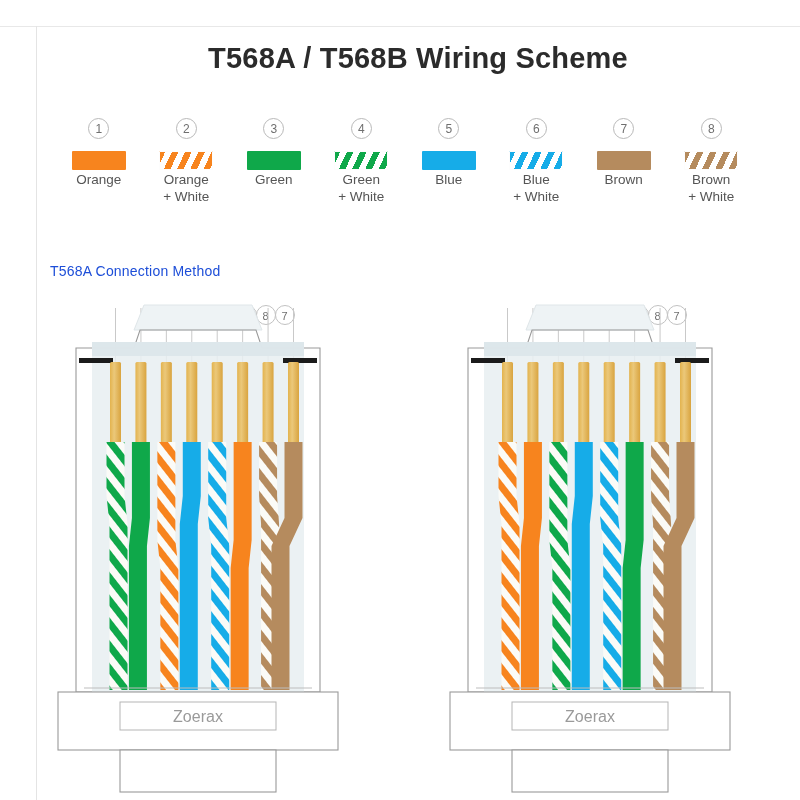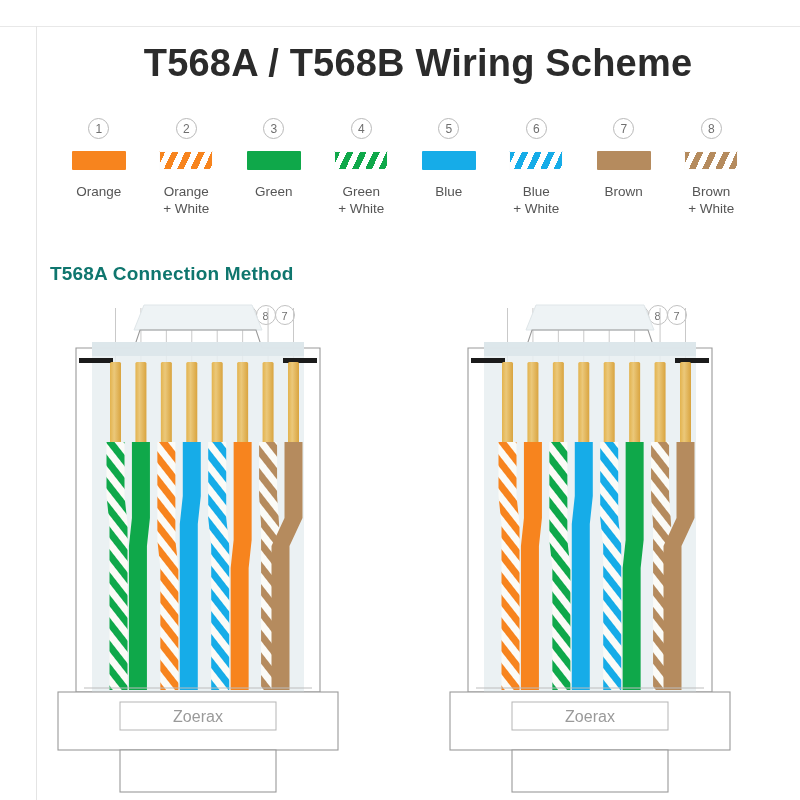--- a/index.html
+++ b/index.html
@@ -29,21 +29,21 @@
     left: 36px; top: 26px;
     width: 1px; height: 774px;
     background: #e4e4e4;
   }
 
   .title {
     position: absolute;
     left: 36px; top: 42px;
     width: 764px;
     text-align: center;
-    font-size: 38px;
+    font-size: 29px;
     font-weight: bold;
     color: #2b2b2b;
     letter-spacing: 0.2px;
   }
 
   
   .legend {
     position: absolute;
     left: 55px; top: 118px;
     width: 700px;
@@ -65,33 +65,33 @@
     text-align: center;
     background: #fff;
     box-sizing: border-box;
   }
   .swatch {
     margin-top: 12px;
     width: 54px; height: 19px;
     border-radius: 1px;
   }
   .legend-label {
-    margin-top: 13px;
+    margin-top: 1px;
     font-size: 13.5px;
     color: #555;
     text-align: center;
     line-height: 17px;
   }
 
   
   .section-head {
     position: absolute;
-    font-size: 19px;
-    font-weight: bold;
-    color: #0f766e;
+    font-size: 14px;
+    font-weight: normal;
+    color: #1d4ed8;
     letter-spacing: 0.2px;
   }
   .section-head.a { left: 50px; top: 263px; }
   .section-head.b { left: 443px; top: 263px; }
 
   
   .diagram {
     position: absolute;
     top: 300px;
     width: 340px;

